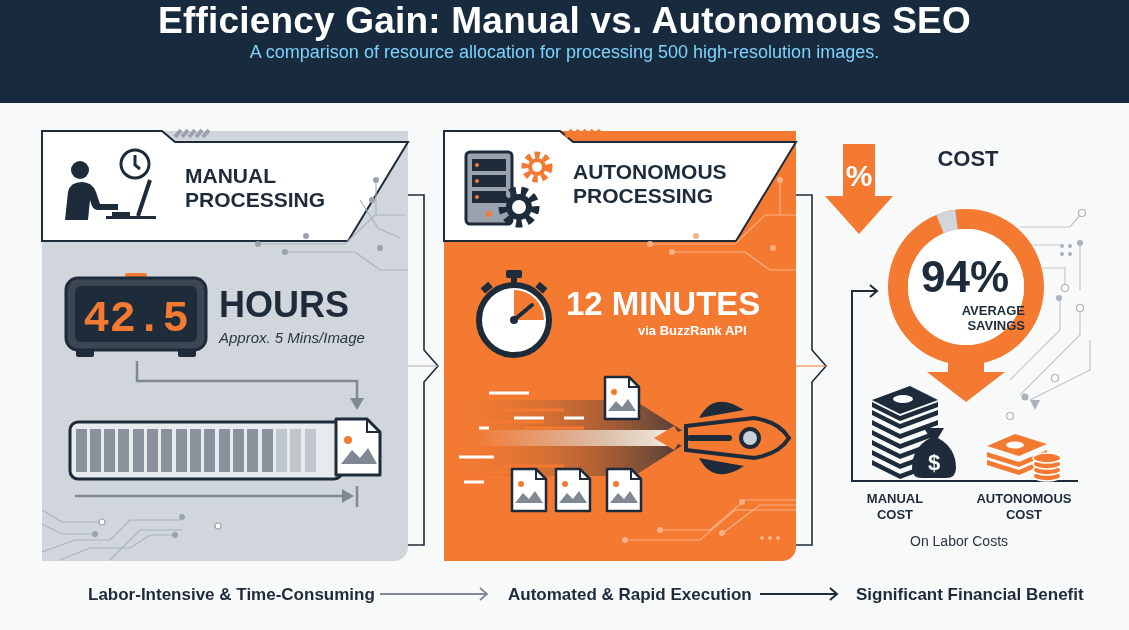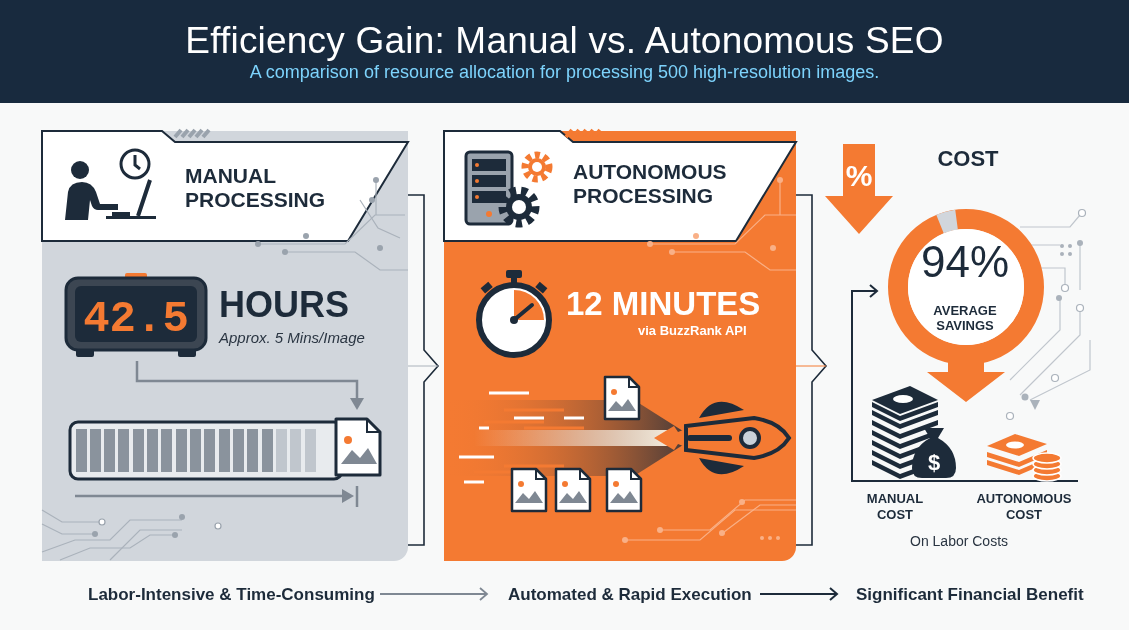--- a/index.html
+++ b/index.html
@@ -1,35 +1,35 @@
 <!DOCTYPE html>
 <html><head>
 <meta charset="utf-8">
 <style>
   * { box-sizing: border-box; margin: 0; padding: 0; }
   html, body { width: 1129px; height: 630px; overflow: hidden; background: #f8f9f9; font-family: "Liberation Sans", sans-serif; }
   .header { position: absolute; left: 0; top: 0; width: 1129px; height: 103px; background: #182a3e; color: #fff; text-align: center; }
-  .header h1 { font-size: 37px; font-weight: 400; padding-top: 20px; letter-spacing: 0.2px; }
+  .header h1 { font-size: 37px; font-weight: 700; letter-spacing: 0.2px; }
   .header p { font-size: 18px; color: #7dd3fc; margin-top: 0; }
 
   .panel { position: absolute; }
   .p1 { left: 42px; top: 131px; width: 366px; height: 430px; background: #d1d6dc; border-radius: 0 0 14px 0; }
   .p2 { left: 444px; top: 131px; width: 352px; height: 430px; background: #f47a32; border-radius: 0 0 14px 0; }
   .tab-title { position: absolute; font-weight: 700; font-size: 21px; color: #1d2b3a; line-height: 24px; }
 
   svg { position: absolute; overflow: visible; }
 
   .big-hours { position: absolute; left: 219px; top: 284px; font-size: 36px; font-weight: 700; color: #1d2b3a; }
   .sub-hours { position: absolute; left: 219px; top: 329px; font-size: 15px; color: #2a3542; font-style: italic; }
   .big-min { position: absolute; left: 566px; top: 285px; font-size: 33px; font-weight: 700; color: #fff; text-align: right; }
   .sub-min { position: absolute; left: 614px; top: 323px; font-size: 13px; font-weight: 700; color: #fff; margin-left: 24px; }
 
   .cost-title { position: absolute; left: 898px; top: 146px; width: 140px; text-align: center; font-size: 22px; font-weight: 700; color: #1d2b3a; line-height: 25px; }
-  .pct { position: absolute; left: 905px; top: 237px; width: 120px; text-align: center; font-size: 44px; font-weight: 400; color: #1d2b3a; }
-  .avg { position: absolute; left: 905px; top: 303px; width: 120px; text-align: center; font-size: 13px; font-weight: 700; color: #1d2b3a; line-height: 15px; }
+  .pct { position: absolute; left: 905px; top: 252px; width: 120px; text-align: center; font-size: 44px; font-weight: 700; color: #1d2b3a; }
+  .avg { position: absolute; left: 905px; top: 303px; width: 120px; text-align: right; font-size: 13px; font-weight: 700; color: #1d2b3a; line-height: 15px; }
   .cost-lbl { position: absolute; top: 491px; text-align: center; font-size: 13px; font-weight: 700; color: #1d2b3a; line-height: 16px; }
   .labor { position: absolute; left: 910px; top: 533px; font-size: 14px; color: #2a3542; }
 
   .footer-txt { position: absolute; top: 585px; font-size: 17px; font-weight: 700; color: #1d2b3a; }
 </style>
 </head>
 <body>
 
 <div class="header">
   <h1>Efficiency Gain: Manual vs. Autonomous SEO</h1>

